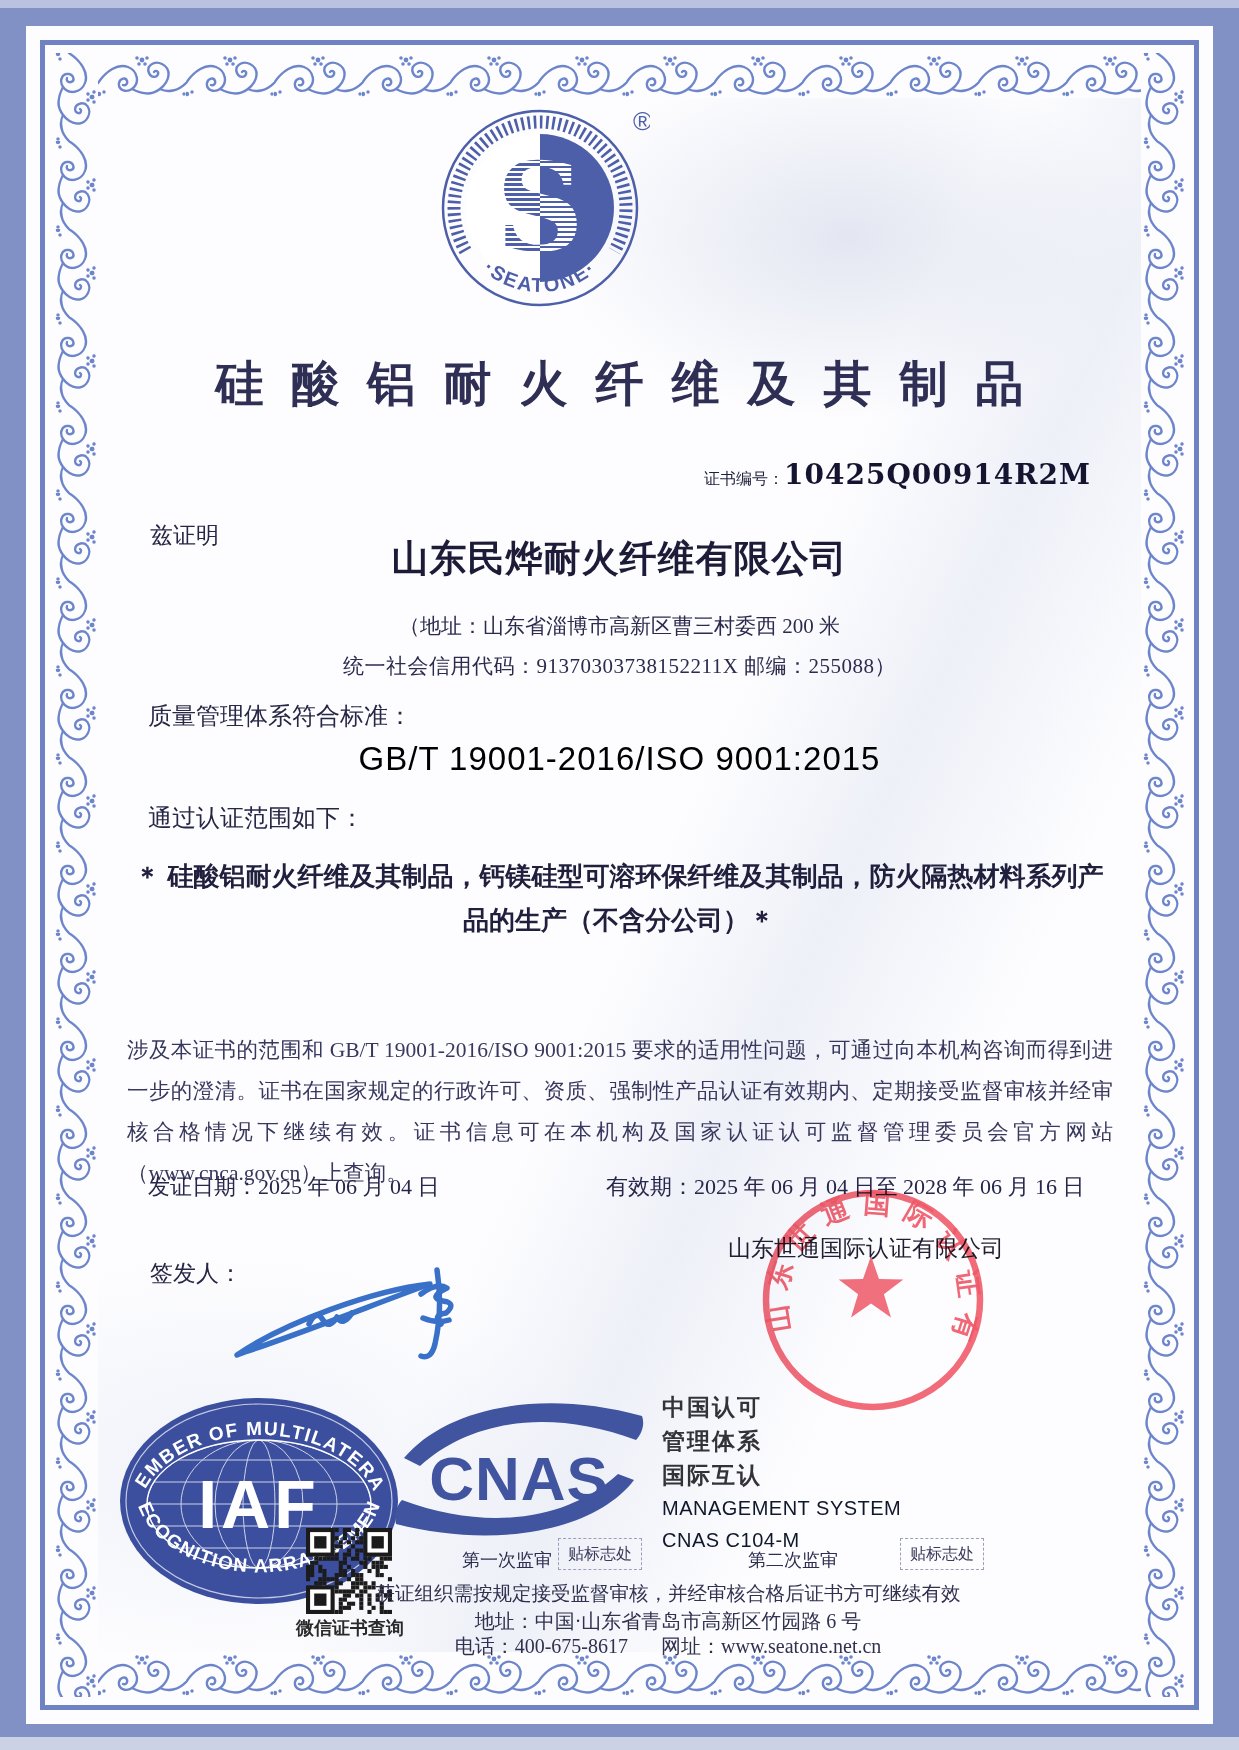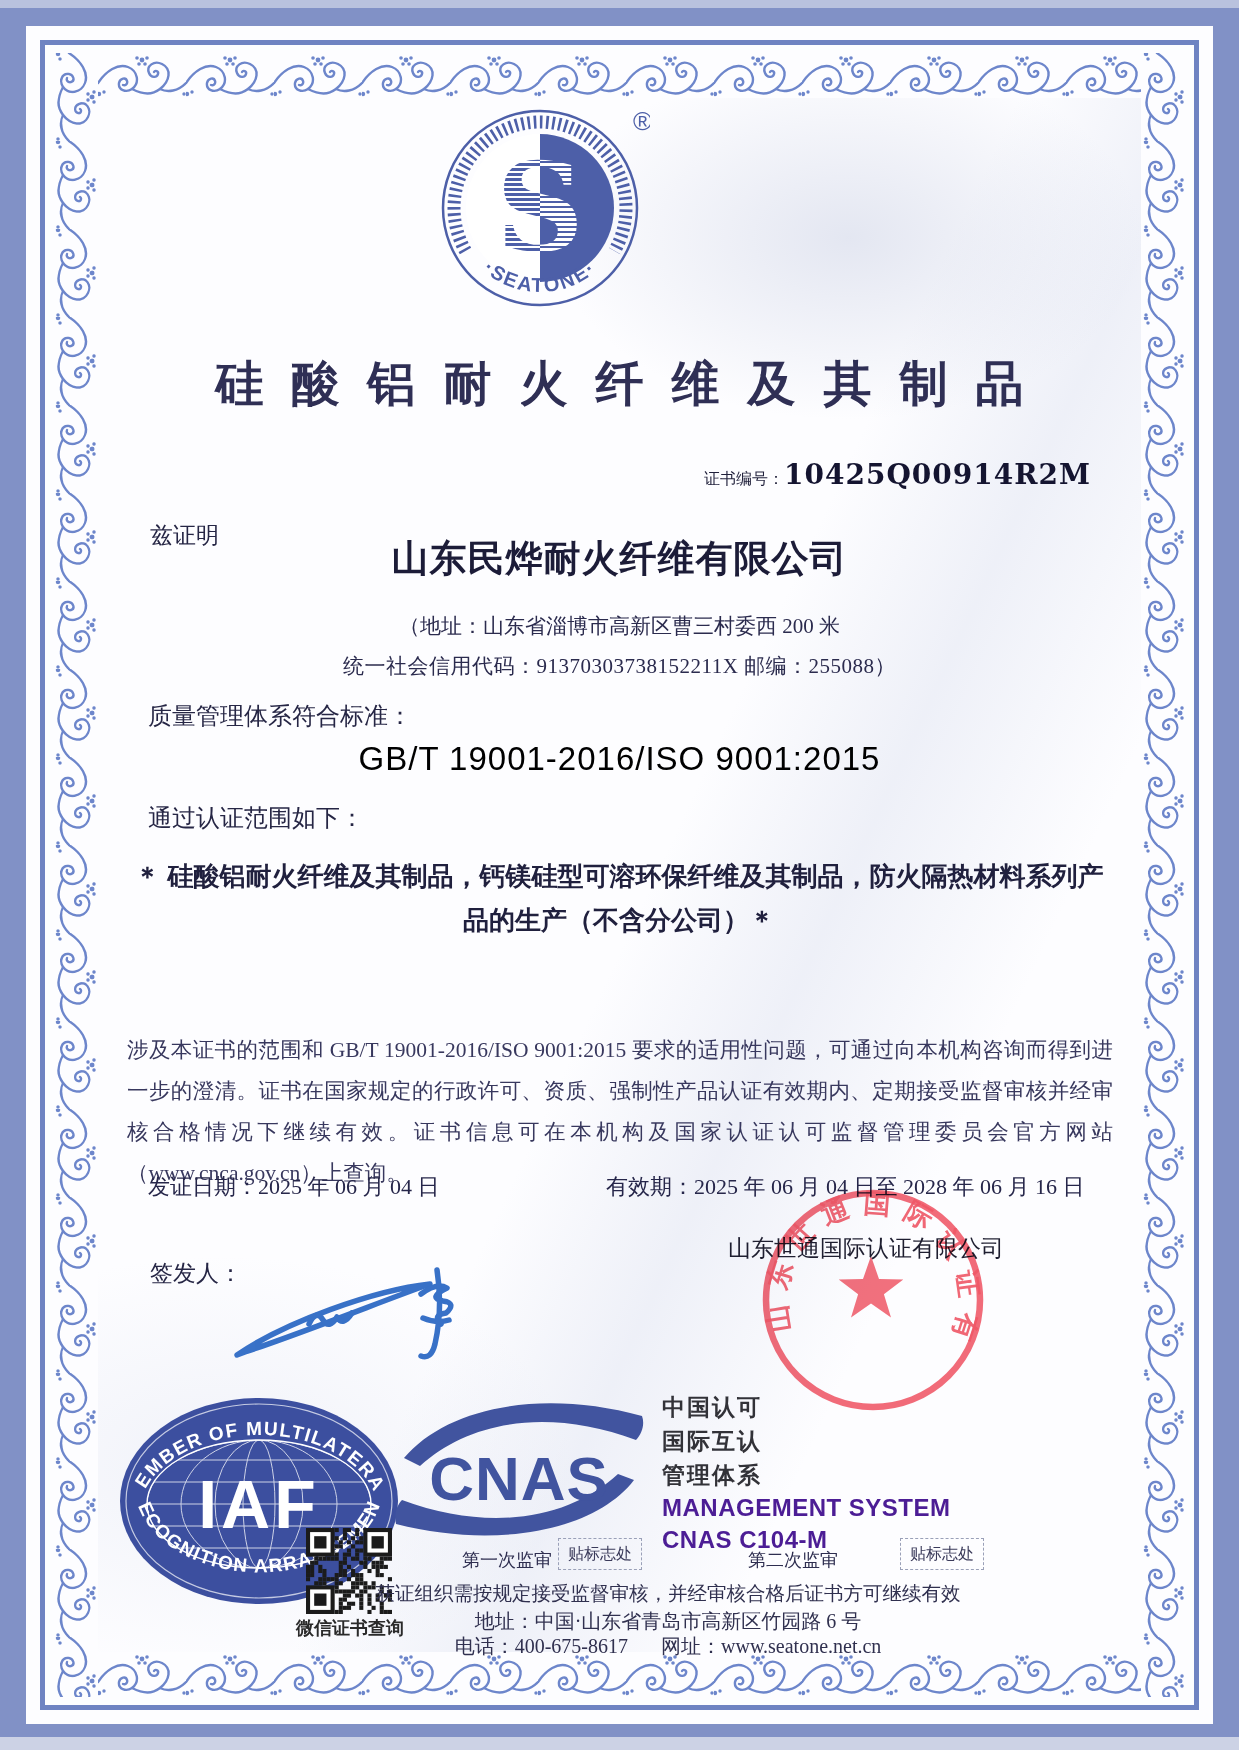--- a/index.html
+++ b/index.html
@@ -41,21 +41,21 @@
       font-family:"Liberation Sans","DejaVu Sans",sans-serif;color:#20203e;}
   .disclaimer{left:127px;top:1030px;width:986px;font-size:21.5px;line-height:41px;text-align:justify;color:#38385e;}
   .dates{top:1172px;font-size:22px;color:#26264a;}
   .d-issue{left:148px;}
   .d-valid{left:606px;}
   .issuer{left:728px;top:1233px;font-size:23px;color:#1e1e30;}
   .signer{left:150px;top:1258px;font-size:23px;}
   
   .accred{left:630px;top:1390px;font-family:"Liberation Sans","DejaVu Sans",sans-serif;color:#323238;margin-left:32px;}
   .accred .cn{font-size:23px;font-weight:bold;line-height:34px;letter-spacing:2px;}
-  .accred .en{font-size:24px;font-weight:bold;line-height:32px;letter-spacing:.5px;color:#4c1d95;}
+  .accred .en{font-size:20px;font-weight:normal;line-height:32px;letter-spacing:.5px;color:#0f172a;}
   .qr-caption{left:294px;top:1616px;width:112px;text-align:center;font-size:18px;font-weight:bold;
       font-family:"Liberation Sans","DejaVu Sans",sans-serif;color:#2a2a2a;}
   .audit-label{top:1548px;font-size:18px;color:#2e2e50;}
   .a1{left:462px;} .a2{left:748px;}
   .sticker-box{top:1538px;width:82px;height:30px;border:1.5px dashed #9aa0b8;text-align:center;
       font-size:16px;color:#3a3a5a;line-height:30px;}
   .b1{left:558px;} .b2{left:900px;}
   .sup-note{left:358px;top:1580px;width:620px;text-align:center;font-size:19.5px;color:#30304f;}
   .org-addr{left:358px;top:1608px;width:620px;text-align:center;font-size:20px;color:#30304f;}
   .phone-row{left:358px;top:1633px;width:620px;text-align:center;font-size:20px;color:#30304f;}
@@ -280,22 +280,22 @@
   </svg>
 
   <svg class="abs" style="left:388px;top:1396px;" width="262" height="148" viewBox="0 0 262 148">
     <path d="M16,62 C58,12 152,-8 254,20 C257,28 254,38 248,44 C162,12 82,24 32,70 Z" fill="#41549f"></path>
     <path d="M246,84 C208,134 110,154 8,128 C6,120 8,110 14,104 C100,136 180,124 230,78 Z" fill="#41549f"></path>
     <text x="131" y="104" text-anchor="middle" font-family="'Liberation Sans',sans-serif" font-weight="bold" font-size="62" fill="#41549f" letter-spacing="1">CNAS</text>
   </svg>
 
   <div class="abs accred">
     <div class="cn">中国认可</div>
+    <div class="cn">管理体系</div>
     <div class="cn">国际互认</div>
-    <div class="cn">管理体系</div>
     <div class="en">MANAGEMENT SYSTEM</div>
     <div class="en">CNAS C104-M</div>
   </div>
 
   <svg id="qr-svg" class="abs" style="left:306px;top:1528px;" width="86" height="86" viewBox="0 0 84 84">
       <g fill="#1b1b1b">
         <rect x="28" y="0" width="4" height="4"></rect>
         <rect x="36" y="0" width="4" height="4"></rect>
         <rect x="40" y="0" width="4" height="4"></rect>
         <rect x="48" y="0" width="4" height="4"></rect>

